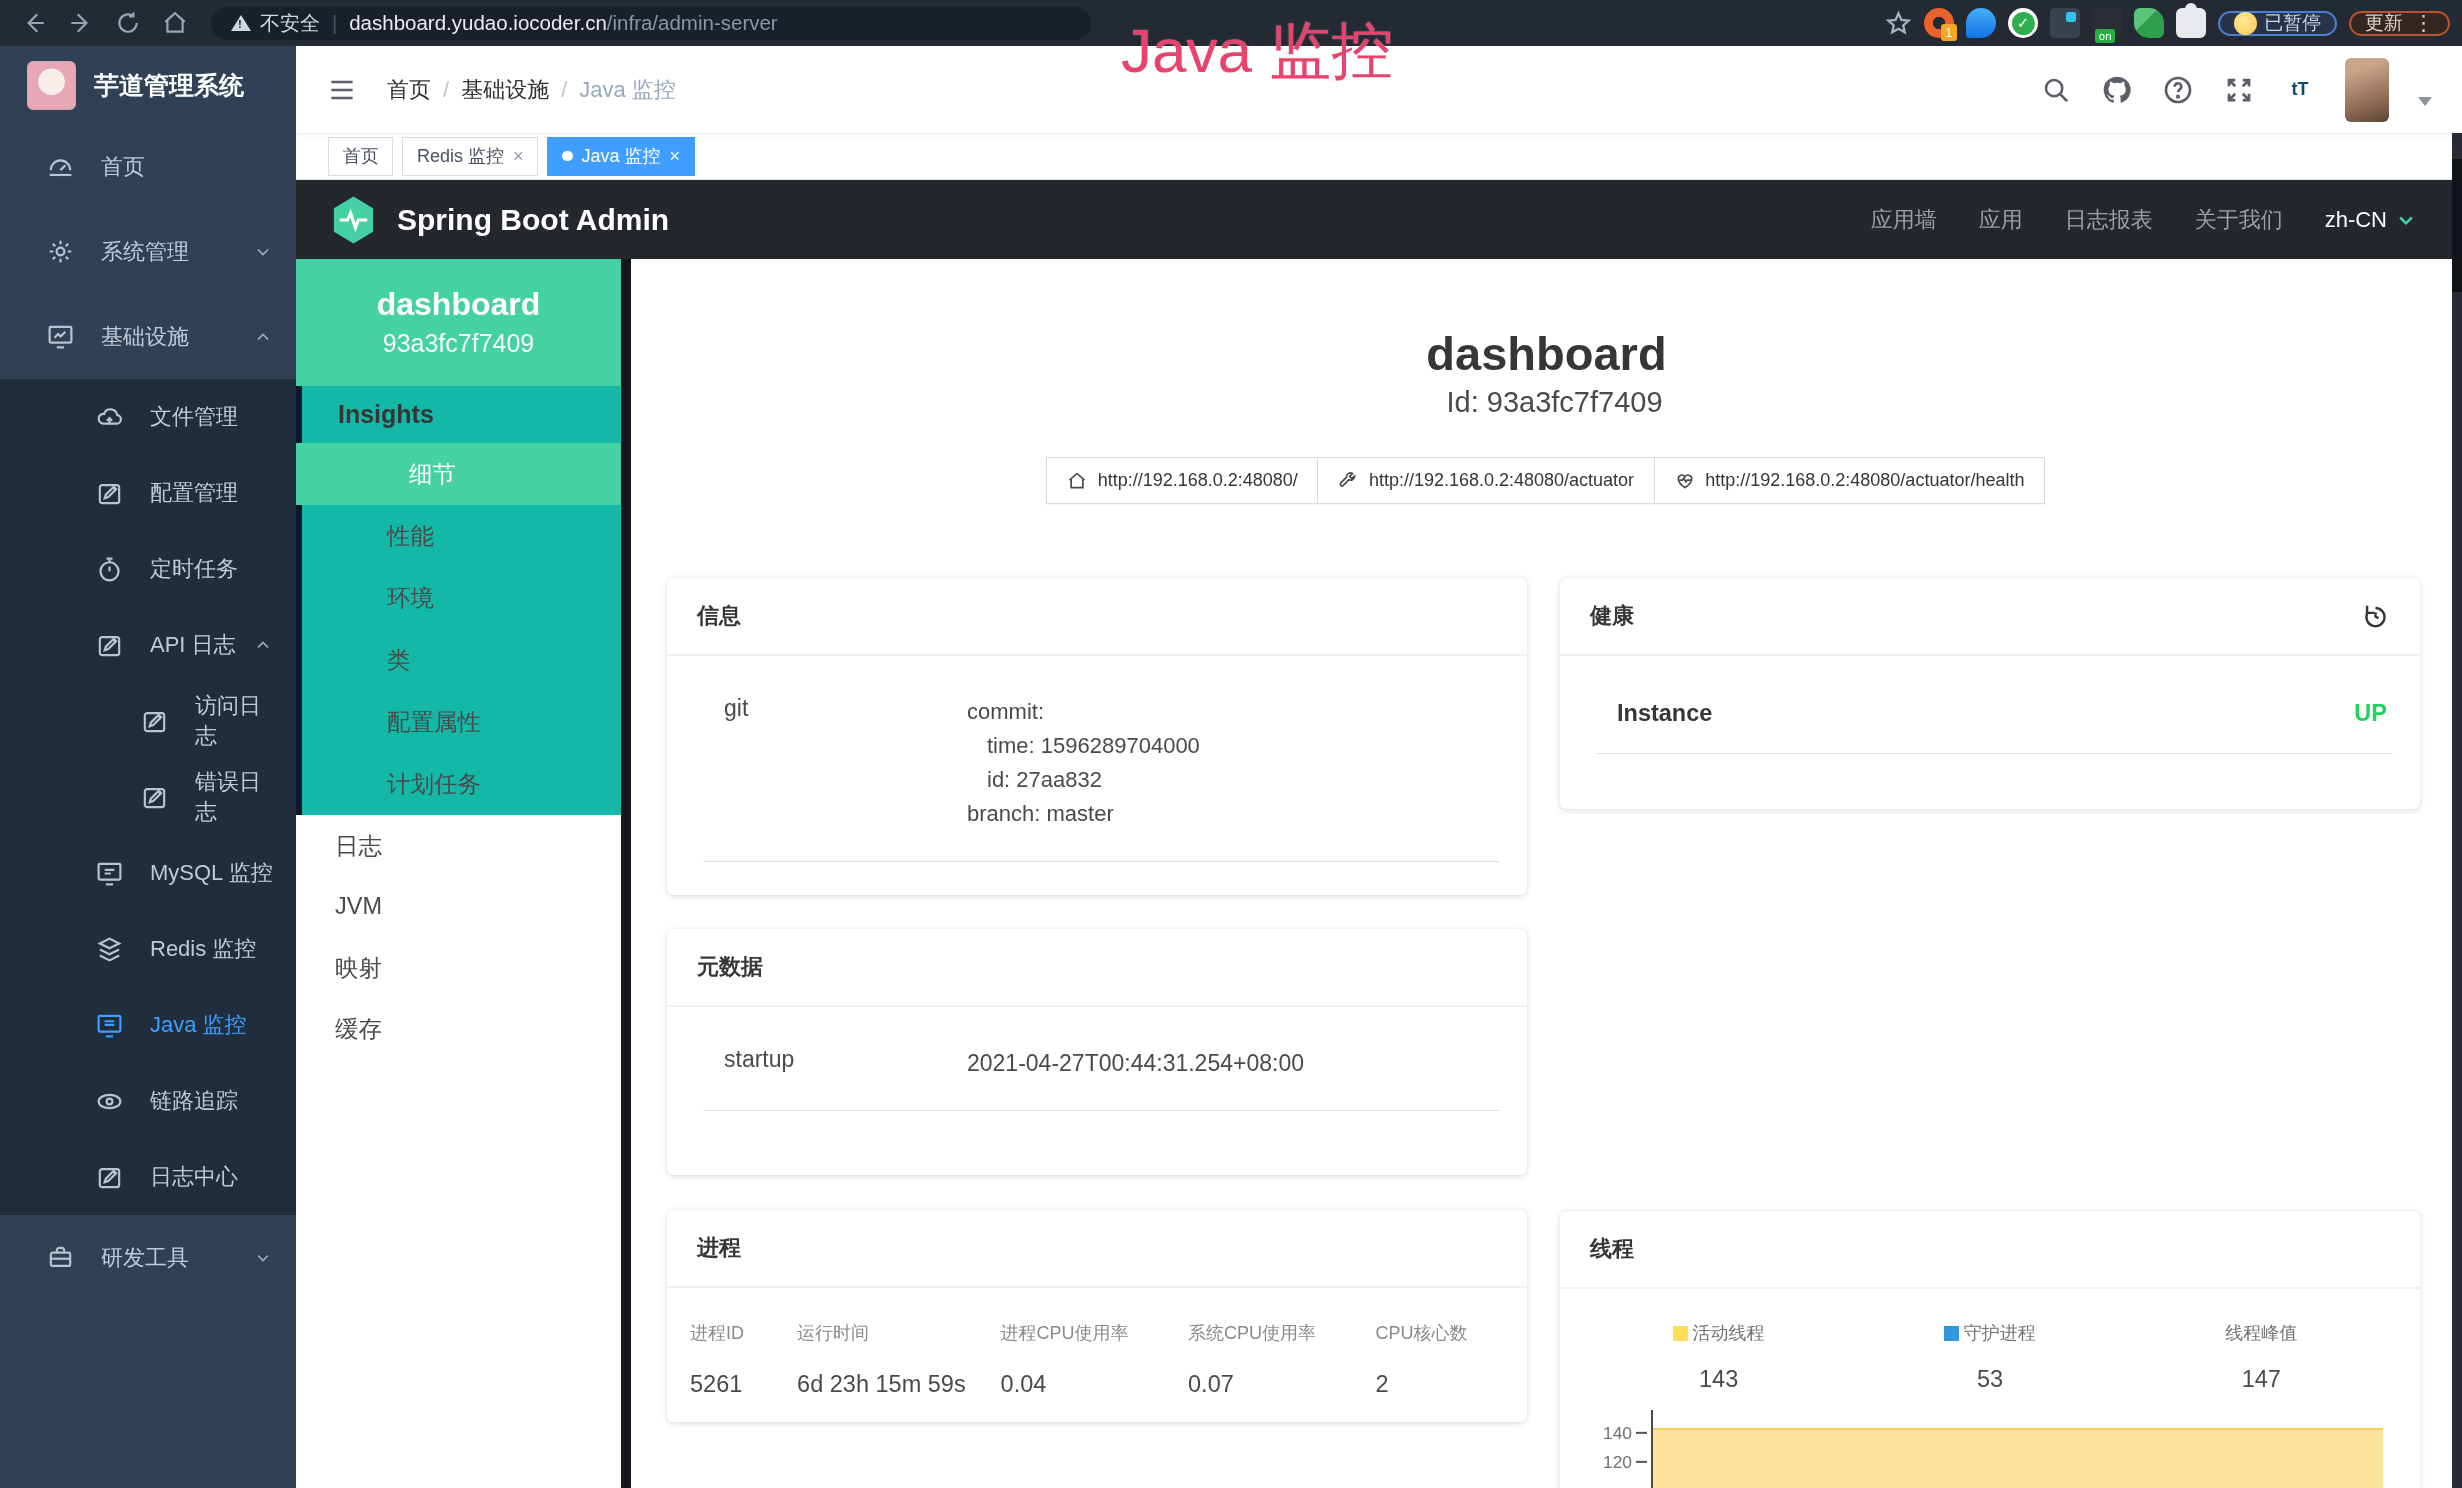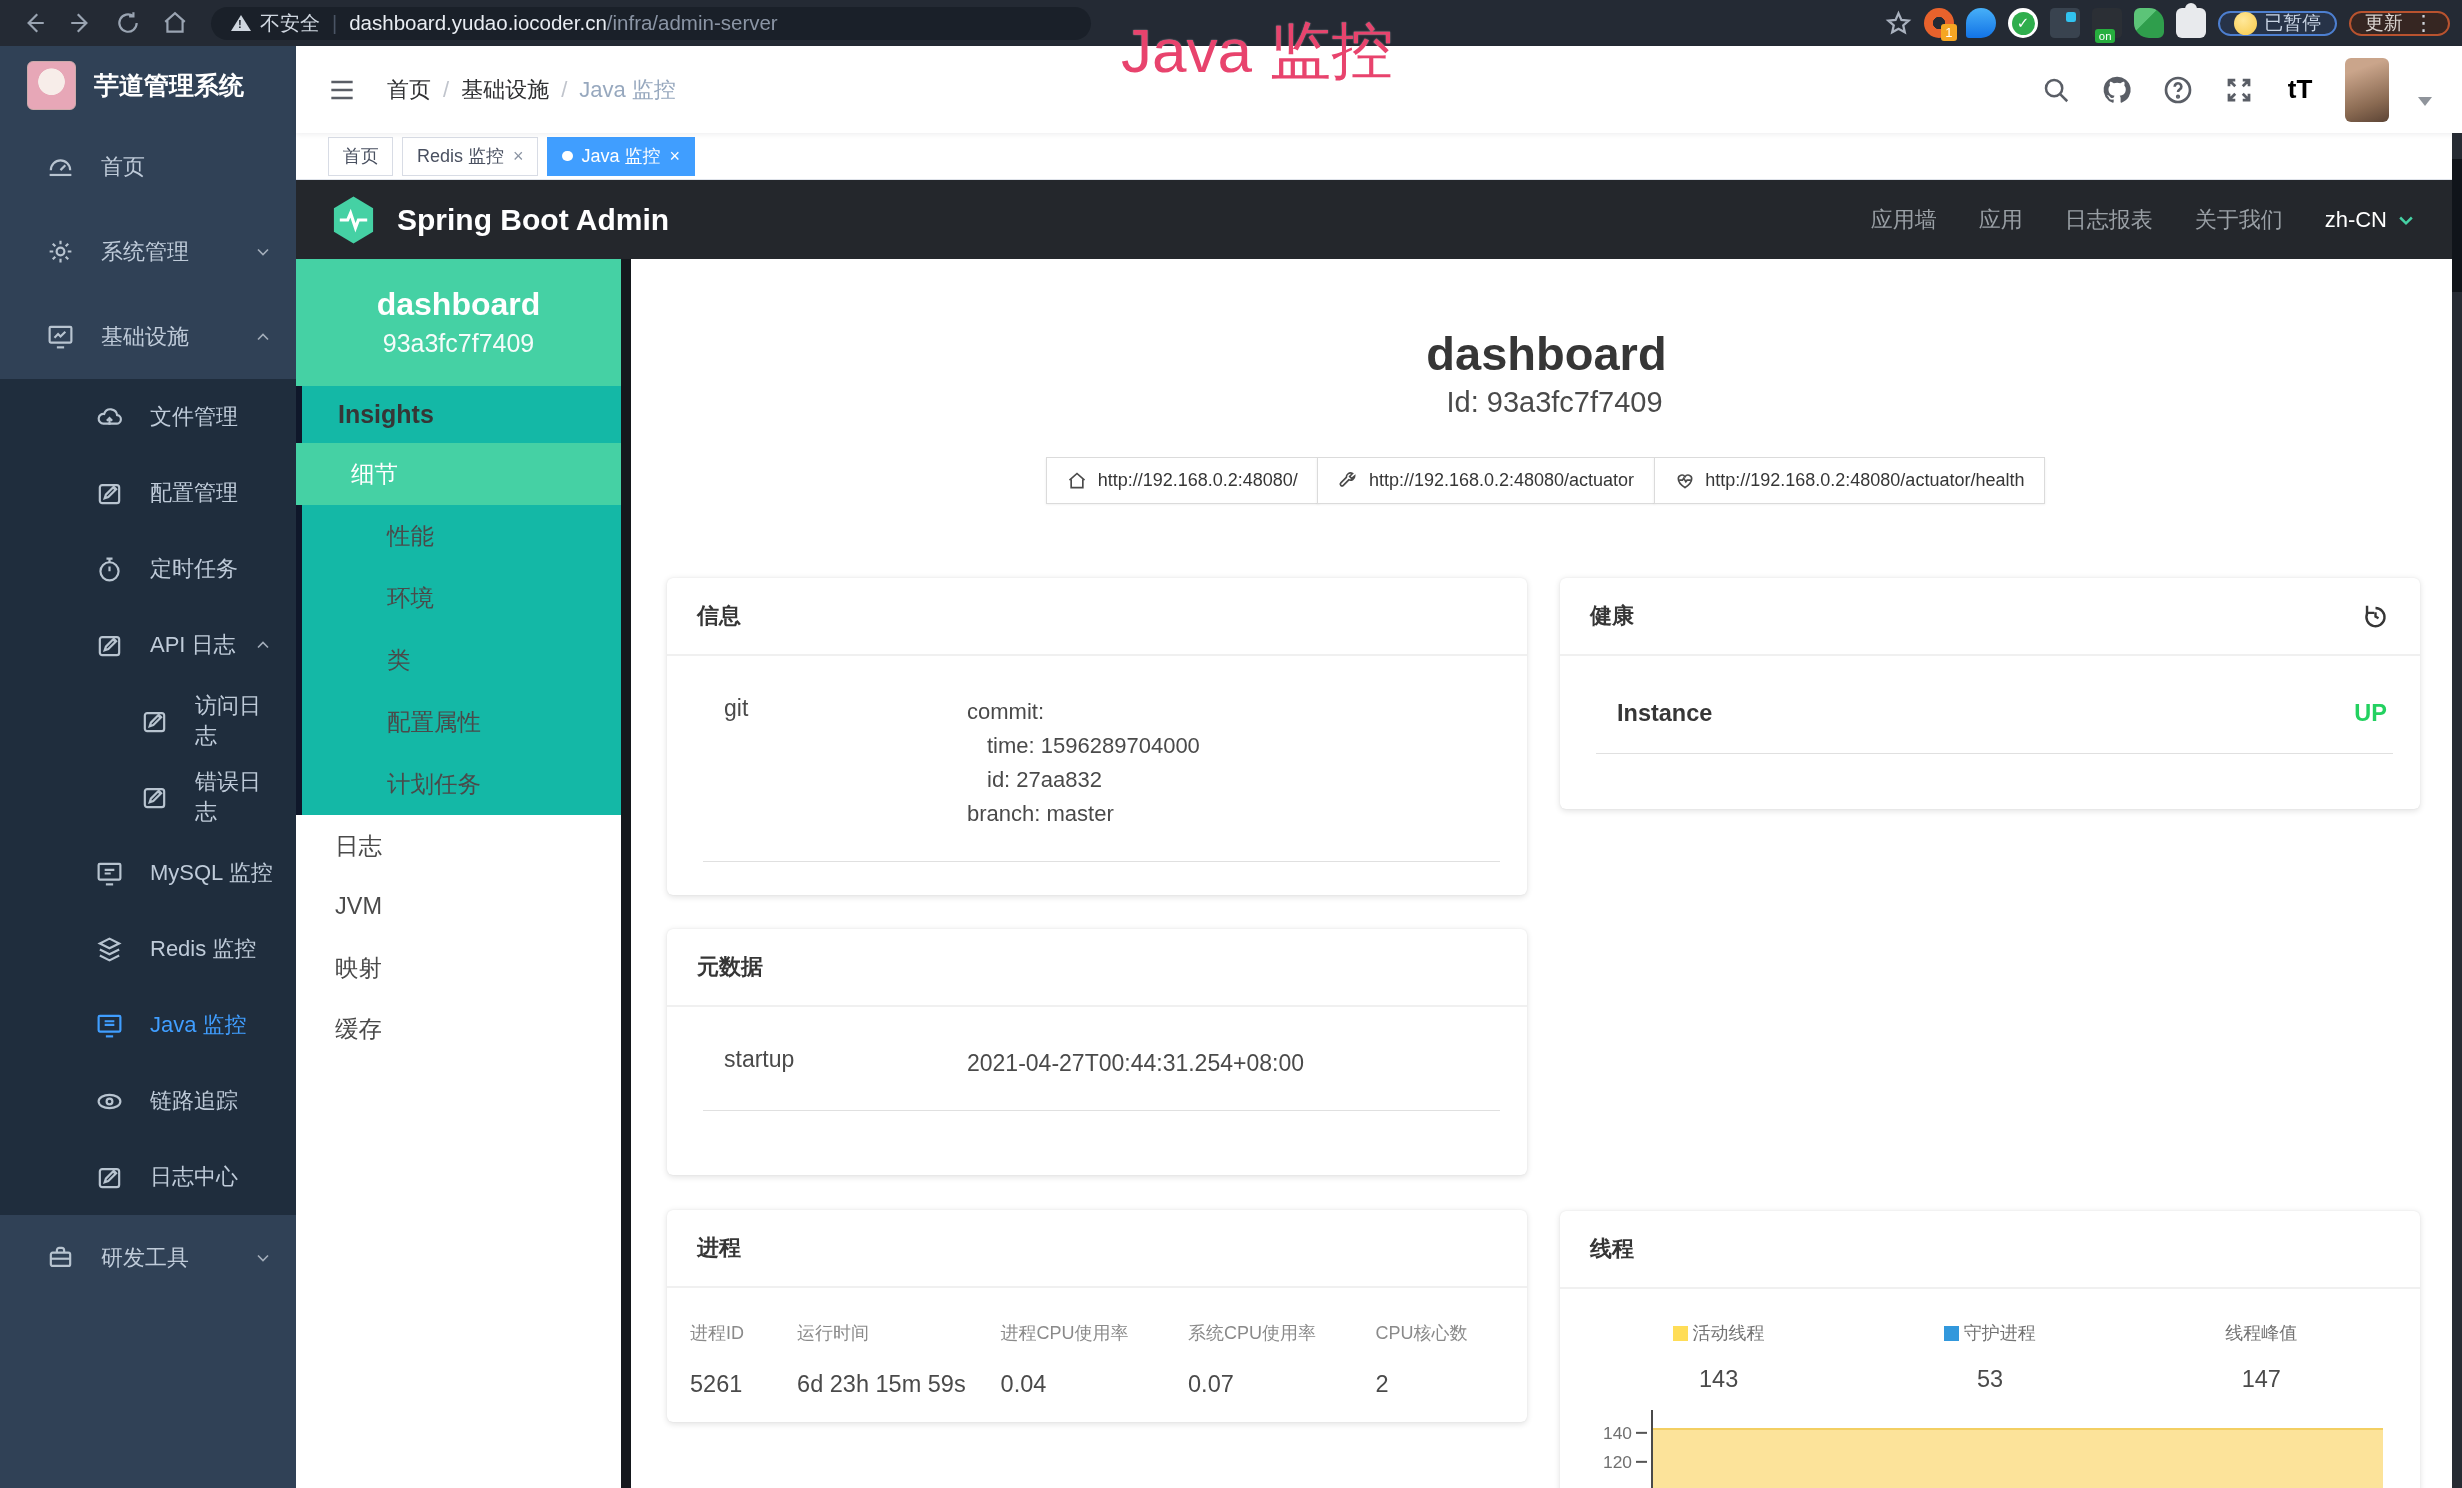--- a/index.html
+++ b/index.html
@@ -100,21 +100,21 @@
   .locale .lc-caret { width:20px; height:20px; color:#45d1a4; }
 
   .sba-body { flex:1; display:flex; min-height:0; }
   .inner-side { width:325px; flex-shrink:0; background:#fff; display:flex; flex-direction:column; }
   .green-head { height:127px; background:#45d1a4; color:#fff; text-align:center; padding-top:27px; cursor:pointer;}
   .gh-name { font-size:32px; font-weight:bold; }
   .gh-id { font-size:25px; margin-top:6px; opacity:.95; }
   .ins-group { background:#14b8a6; border-left:6px solid #0f172a; }
   .ins-head { height:57px; display:flex; align-items:center; padding-left:36px; font-size:25px; font-weight:bold; color:#363636; }
   .ins-item { height:62px; display:flex; align-items:center; padding-left:85px; font-size:23.5px; color:#4a4a4a; cursor:pointer; }
-  .ins-item.active { background:#45d1a4; color:#fff; margin-left:-6px; padding-left:55px; }
+  .ins-item.active { background:#45d1a4; color:#fff; margin-left:-6px; padding-left:113px; }
   .root-item { height:61px; display:flex; align-items:center; padding-left:39px; font-size:23.5px; color:#4a4a4a; cursor:pointer; }
 
   .iframe-scroll { width:10px; background:#15181d; flex-shrink:0; }
 
   .content { flex:1; background:#fff; overflow:hidden; min-width:0; }
   .hero { text-align:center; margin-top:67px; }
   .h-title { font-size:47px; font-weight:bold; color:#363636; }
   .h-id { font-size:29px; color:#4a4a4a; margin-top:5px;padding-left:16px; }
   .url-group { display:flex; justify-content:center; margin-top:38px; }
   .url-btn { height:47px; display:flex; align-items:center; gap:10.6px; background:#fff;
@@ -437,21 +437,21 @@
               <circle cx="12" cy="12" r="9"></circle>
               <path d="M9.5 9.5a2.5 2.5 0 1 1 3.8 2.1c-.8.5-1.3 1-1.3 1.9"></path>
               <circle cx="12" cy="17" r="0.6" fill="currentColor"></circle>
             </svg>
           </span>
         <span class="i t-ic">
           <svg width="30" height="30" viewBox="0 0 24 24" fill="none" stroke="currentColor" stroke-width="2.2">
               <path d="M9 4H4v5M15 4h5v5M20 15v5h-5M9 20H4v-5M4 4l5 5M20 4l-5 5M20 20l-5-5M4 20l5-5"></path>
             </svg>
           </span>
-        <span class="i t-ic" style="font-size:26px;color:#000000;font-weight:bold;">tT</span>
+        <span class="i t-ic" style="font-size:18px;color:#0c4a6e;font-weight:bold;">tT</span>
         <span class="avatar"></span>
         <span class="caret-dn"></span>
       </div>
     </div>
 
     <div class="tags-bar">
       <span class="tag">
         <span>首页</span>
       </span>
       <span class="tag">

